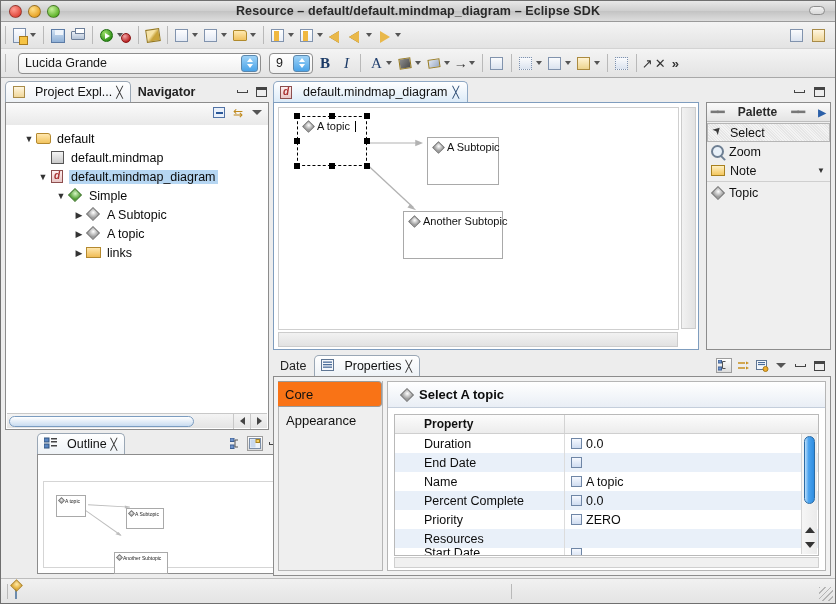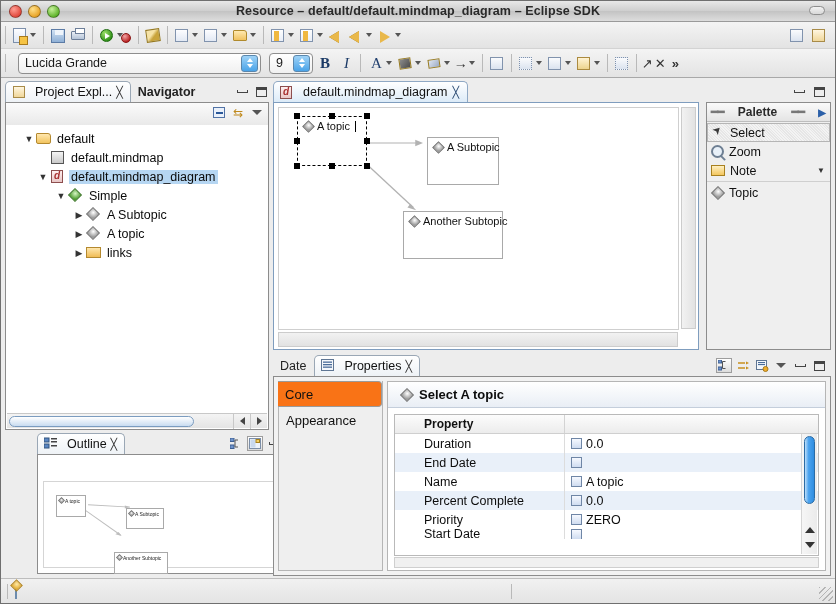--- a/index.html
+++ b/index.html
@@ -852,20 +852,26 @@
                 <span>0.0</span>
               </div>
           </div>
           <div class="prow">
             <div class="c1">Priority</div>
             <div class="c2">
                 <i class="val-ic"></i>
                 <span>ZERO</span>
               </div>
           </div>
+          <div class="prow alt">
+            <div class="c1">Resources</div>
+            <div class="c2">
+                <span></span>
+              </div>
+          </div>
           <div class="prow" style="height:10px; overflow:hidden;">
             <div class="c1" style="height:10px;">Start Date</div>
             <div class="c2" style="height:10px;">
                 <i class="val-ic"></i>
                 <span></span>
               </div>
           </div>
 
           <div class="pvscroll">
             <div class="pvthumb"></div>

